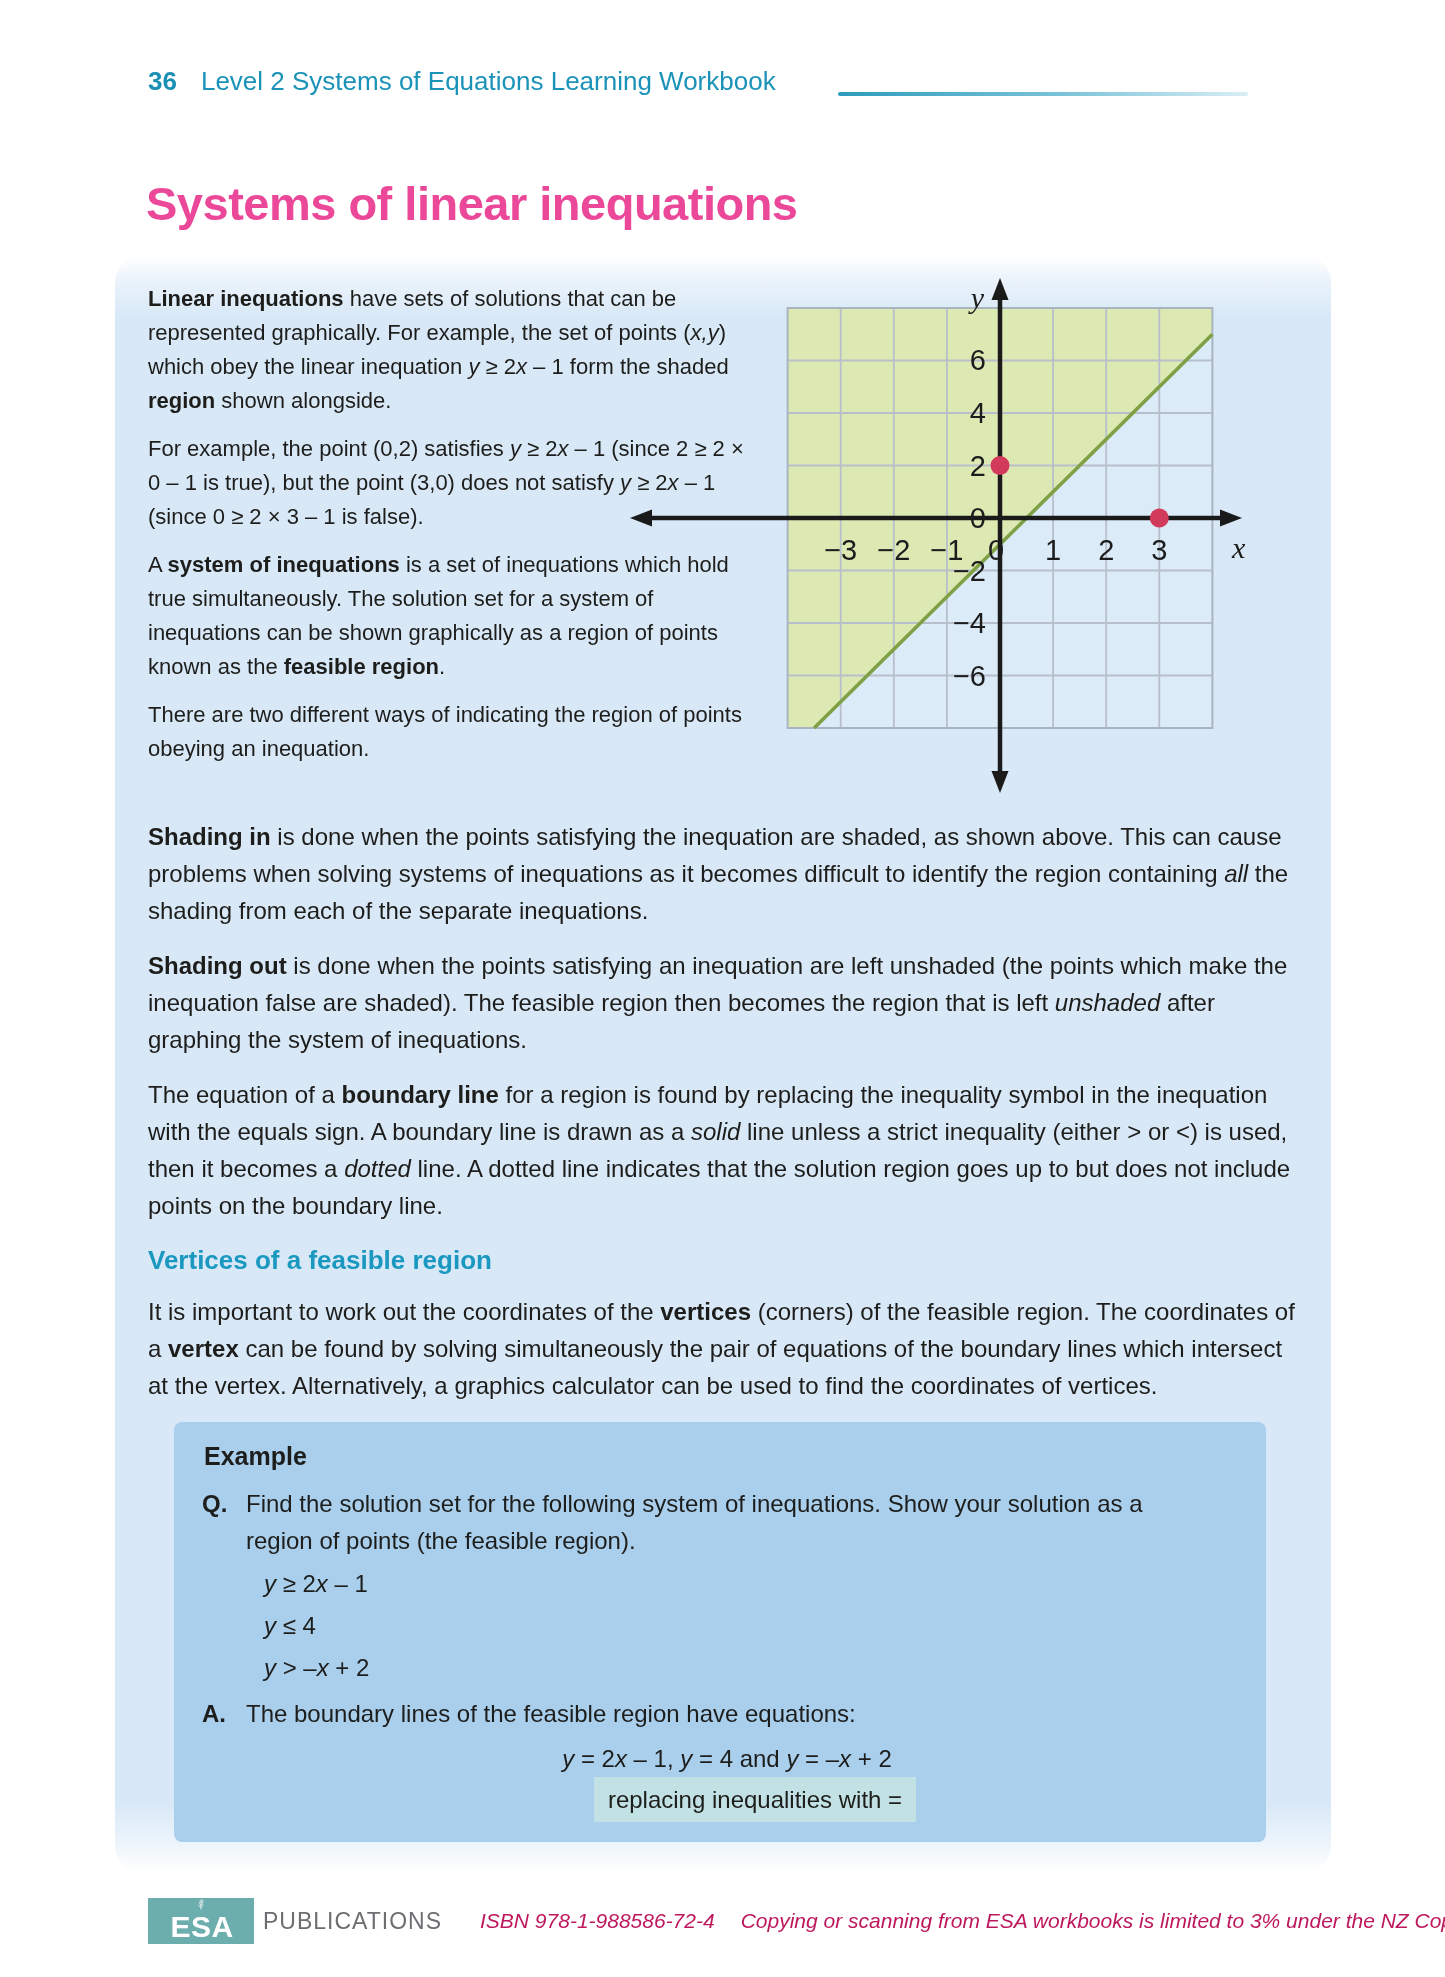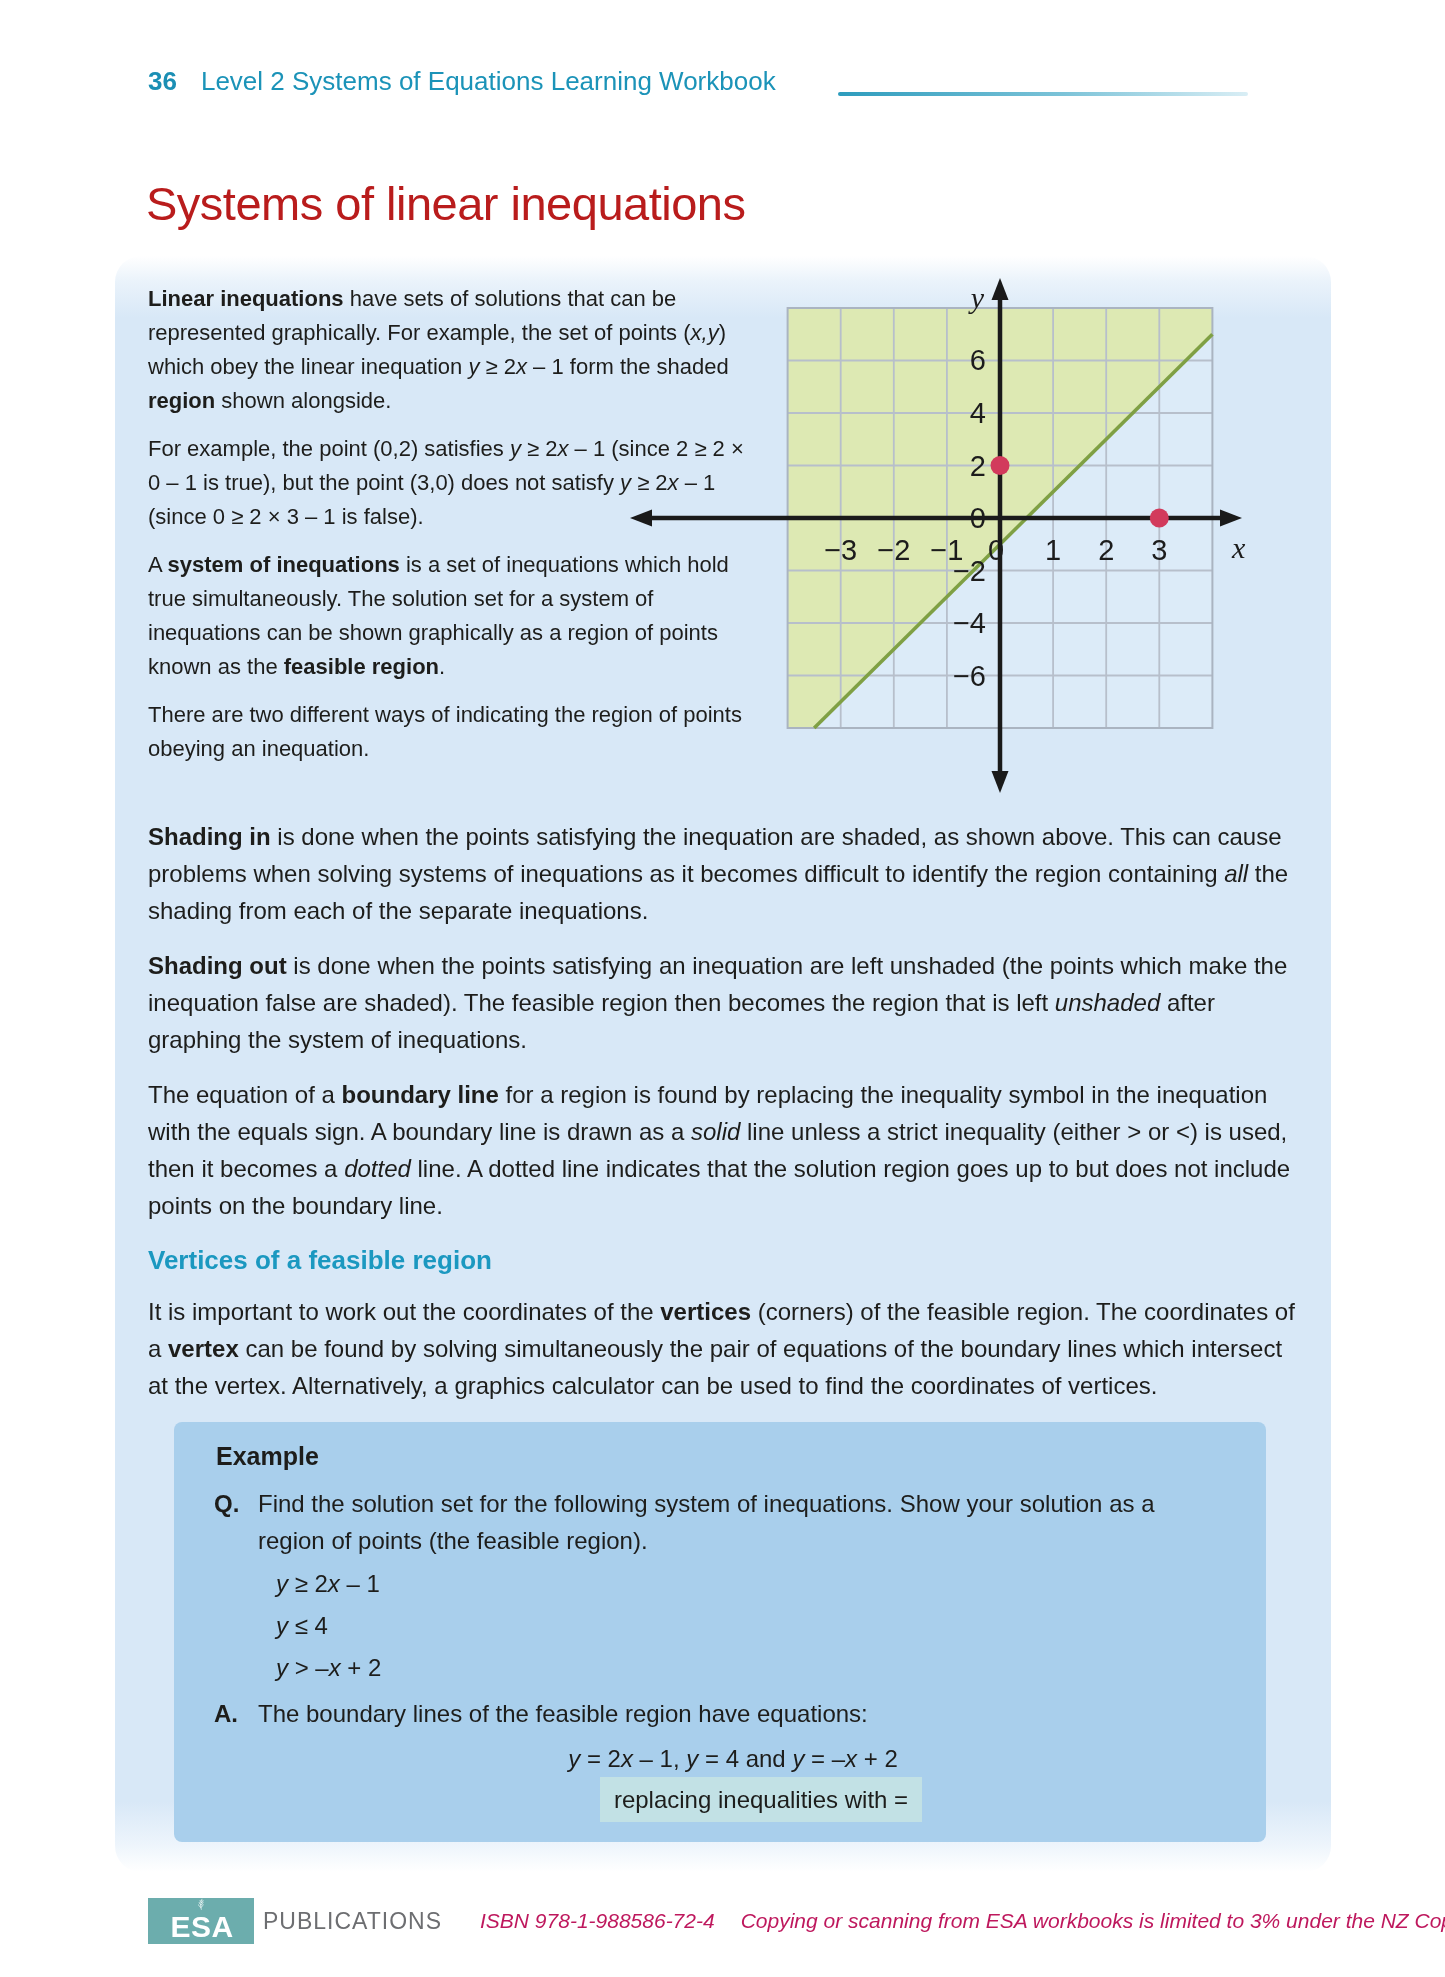--- a/index.html
+++ b/index.html
@@ -8,21 +8,21 @@
 
   
   .hdr{position:absolute;left:148px;top:66px;display:flex;align-items:flex-start;white-space:nowrap;}
   .hdr .num{font-size:26px;font-weight:bold;color:#1b8fb4;margin-right:24px;}
   .hdr .htitle{font-size:26px;color:#1b93b8;}
   .hdr-rule{position:absolute;left:838px;top:92px;width:410px;height:4px;border-radius:2px;
             background:linear-gradient(90deg,#2d9cbd 0%,#7cc3d8 55%,#d9eef5 100%);}
 
   
   h1.title{position:absolute;left:146px;top:176px;margin:0;font-size:47px;letter-spacing:-0.5px;
-           color:#b91c1c;font-weight:normal;}
+           color:#ec4899;font-weight:bold;}
 
   
   .panel{position:absolute;left:115px;top:256px;width:1216px;min-height:1562px;border-radius:26px;
          background:linear-gradient(180deg,rgba(216,232,247,0) 0px,rgba(216,232,247,0.55) 26px,
                     #d8e8f7 62px,#d8e8f7 calc(100% - 70px),rgba(222,236,249,0.55) calc(100% - 28px),
                     rgba(222,236,249,0) 100%);}
   .panel-inner{padding:26px 36px 30px 33px;}
 
   .intro-wrap{position:relative;min-height:536px;}
   .intro-text{width:600px;font-size:22px;line-height:34px;}
@@ -31,21 +31,21 @@
 
   .body-text{font-size:24px;line-height:37px;}
   .body-text p{margin:0 0 18px 0;}
   h2.sub{font-size:26px;color:#1b98c0;margin:4px 0 14px 0;font-weight:bold;}
 
   .rb{font-weight:bold;}
   .ri{font-style:italic;}
 
   
   .example-box{margin:10px 0 0 26px;width:1092px;box-sizing:border-box;background:#a9cfec;
-               border-radius:8px;padding:16px 30px 20px 40px;font-size:24px;line-height:37px;}
+               border-radius:8px;padding:16px 30px 20px 28px;font-size:24px;line-height:37px;}
   .ex-heading{font-weight:bold;font-size:25px;margin:0 0 10px 2px;}
   .ex-row{display:flex;align-items:flex-start;margin-bottom:6px;}
   .ex-label{font-weight:bold;width:44px;flex:0 0 44px;}
   .ex-qtext{max-width:900px;}
   .ex-equations{margin:4px 0 8px 62px;}
   .ex-eq{line-height:38px;margin-bottom:4px;}
   .ex-answer{display:flex;align-items:center;margin:8px 0 0 16px;flex-direction:column;}
   .ex-note{margin-left:56px;background:#c2e1e5;padding:4px 14px;}
 
   

